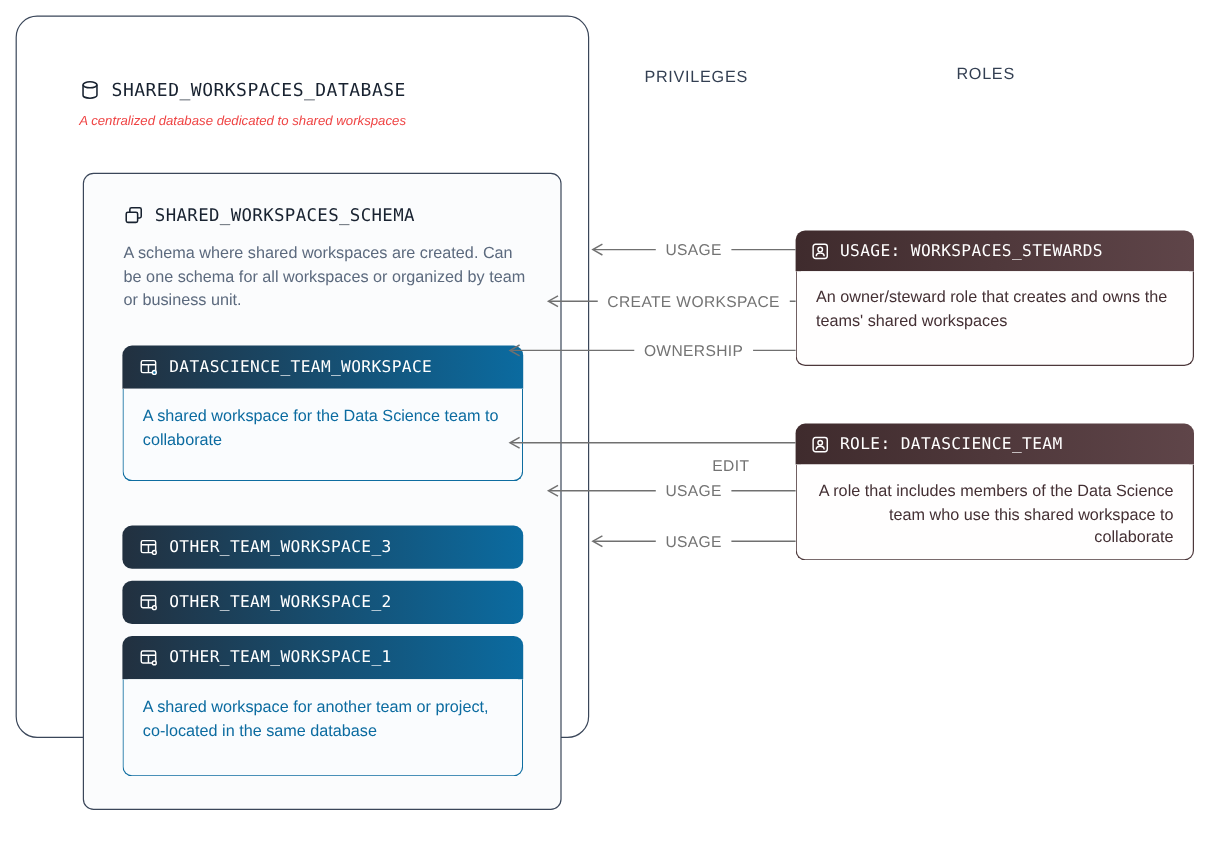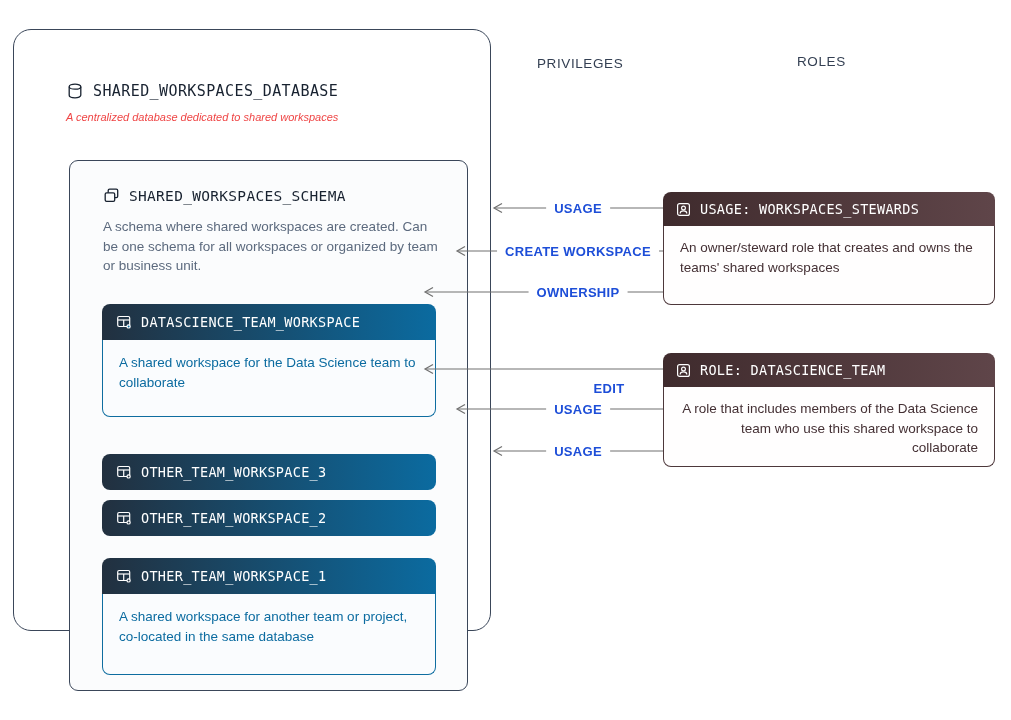--- a/index.html
+++ b/index.html
@@ -2,21 +2,21 @@
 <html><head>
 <meta charset="utf-8">
 <style>
   * { margin:0; padding:0; box-sizing:border-box; }
   body { background:#ffffff; font-family:"Liberation Sans", sans-serif; }
   .stage { position:relative; width:1011px; height:720px; background:#ffffff; overflow:hidden; }
 
   .mono { font-family:"DejaVu Sans Mono", monospace; }
 
   
-  .db-box { position:absolute; left:13px; top:29px; width:478px; height:602px;
+  .db-box { position:absolute; left:13px; top:13px; width:478px; height:602px;
             border:1px solid #3a4659; border-radius:18px; background:#ffffff; }
   .db-title { position:absolute; left:52px; top:52px; display:flex; align-items:center; gap:9px;
               font-size:15px; font-weight:500; letter-spacing:0.4px; color:#182230; }
   .db-desc { position:absolute; left:52px; top:81px; font-size:11px; color:#ef4444;font-style:italic; }
 
   
   .schema-box { position:absolute; left:55px; top:130px; width:399px; height:531px;
                 border:1px solid #3a4659; border-radius:9px; background:#fbfcfd; }
   .schema-title { position:absolute; left:33px; top:26px; display:flex; align-items:center; gap:9px;
                   font-size:14.5px; font-weight:500; letter-spacing:0.3px; color:#182230; }
@@ -28,43 +28,43 @@
   .ws-header { height:36px; display:flex; align-items:center; gap:9px; padding:0 14px;
                background:linear-gradient(90deg, #22303f 0%, #0b6ba0 100%);
                border-radius:8px; color:#ffffff; font-size:13.5px; letter-spacing:0.3px; }
   .ws-card.has-body .ws-header { border-radius:8px 8px 0 0; }
   .ws-body { border:1px solid #0e6da0; border-top:none; border-radius:0 0 8px 8px;
              background:#fafcfe; padding:13px 16px; font-size:13.5px; line-height:19.5px;
              color:#0b6ba0; }
   .ws-ds   { top:143px; } .ws-ds .ws-body { height:77px; }
   .ws-o3   { top:293px; }
   .ws-o2   { top:339px; }
-  .ws-o1   { top:385px;margin-top:12px; } .ws-o1 .ws-body { height:81px; }
+  .ws-o1   { top:385px; } .ws-o1 .ws-body { height:81px; }
 
   
   .col-label { position:absolute; font-size:13.5px; letter-spacing:0.6px; color:#333f52; }
   .col-privileges { left:537px; top:56px; }
   .col-roles { left:797px; top:54px; }
 
   
   .role-box { position:absolute; left:663px; width:332px; border-radius:8px; }
   .role-header { height:34px; display:flex; align-items:center; gap:9px; padding:0 13px;
                  background:linear-gradient(90deg, #3f2b2d 0%, #5f4549 100%);
                  border-radius:8px 8px 0 0; color:#ffffff; font-size:13.5px; letter-spacing:0.3px; }
   .role-body { border:1px solid #4d383b; border-top:none; border-radius:0 0 8px 8px;
                background:#fffefe; padding:12px 16px; font-size:13.5px; line-height:19.5px;
                color:#443034; }
   .role-1 { top:192px; } .role-1 .role-body { height:79px; }
   .role-2 { top:353px; } .role-2 .role-body { height:80px;text-align:right; }
 
   
   .arrows { position:absolute; left:0; top:0; width:1011px; height:720px; pointer-events:none; }
   .priv-label { position:absolute; transform:translate(-50%,-50%); background:#ffffff;
-                padding:1px 8px; font-size:13px; font-weight:700; letter-spacing:0.3px;
-                color:#1d4ed8; white-space:nowrap; }
+                padding:1px 8px; font-size:13px; font-weight:400; letter-spacing:0.3px;
+                color:#737373; white-space:nowrap; }
 
   .icon { display:inline-flex; flex:none; }
 </style>
 </head>
 <body>
 
 <div class="stage">
 
   <div class="db-box">
     <div class="db-title mono">

